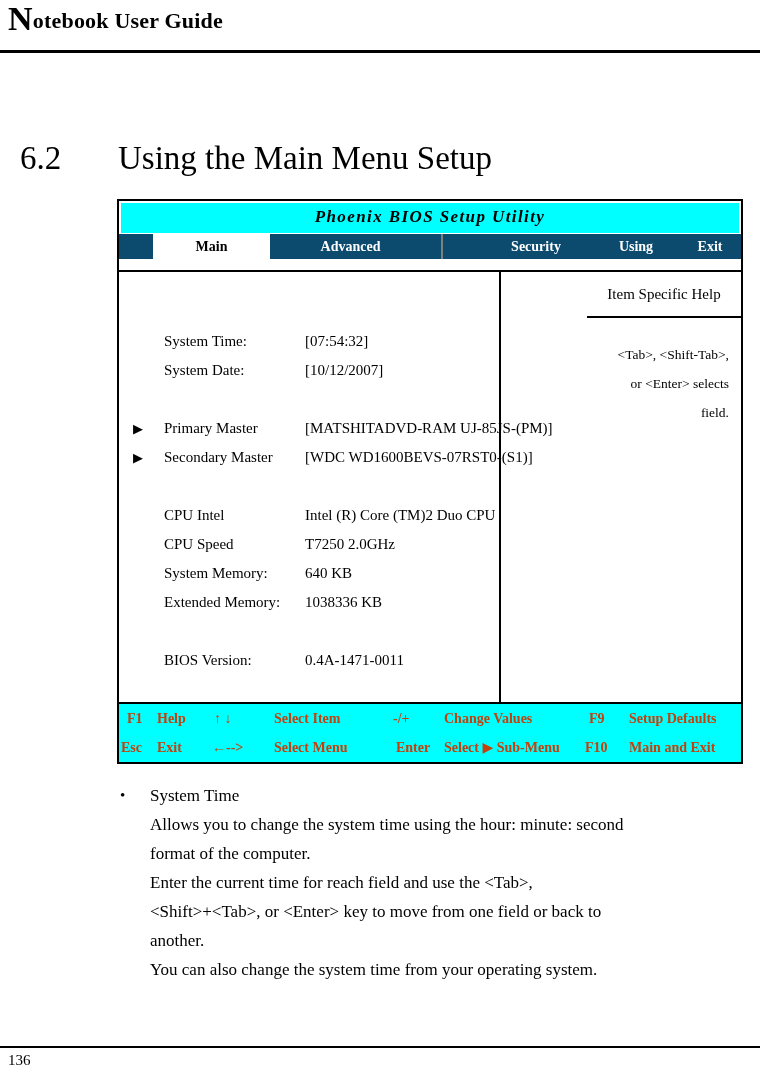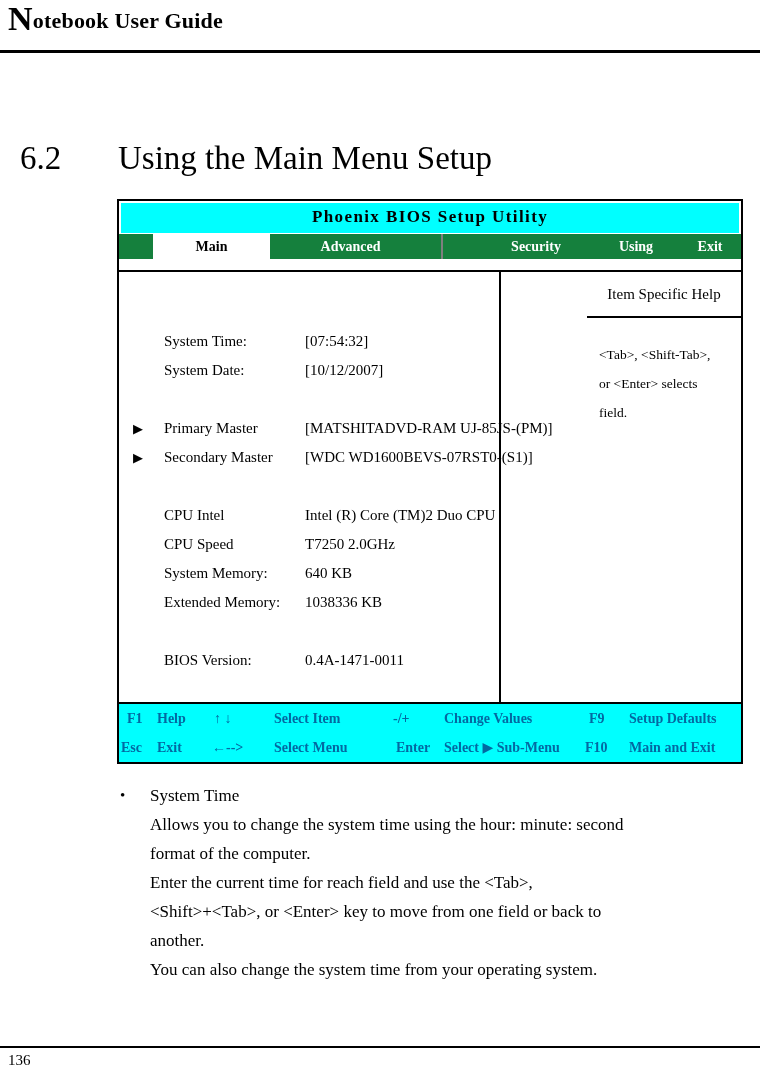--- a/index.html
+++ b/index.html
@@ -80,26 +80,27 @@
   #bios-title {
     position: absolute;
     left: 0; right: 0;
     top: 4px;
     text-align: center;
     font-weight: bold;
     font-size: 17px;
     letter-spacing: 1.4px;
     color: #000000;
     white-space: nowrap;
+    font-style: italic;
   }
 
   
   #bios-menubar {
     height: 25px;
-    background: #15803d;
+    background: #0c4a6e;
     position: relative;
     margin: 1px 0 0 0;
   }
   .tab {
     position: absolute;
     top: 0;
     height: 25px;
     line-height: 25px;
     text-align: center;
     font-weight: bold;
@@ -152,20 +153,21 @@
     line-height: 44px;
     text-align: center;
     font-size: 15px;
     border-bottom: 2px solid #000000;
     white-space: nowrap;
   }
   #help-body {
     padding: 22px 12px 0 12px;
     font-size: 13.5px;
     line-height: 29px;
+    text-align: right;
   }
 
   
   #settings-list {
     position: absolute;
     left: 0;
     top: 55px;
     width: 466px;
   }
   .setting-row {
@@ -206,21 +208,21 @@
     position: relative;
     height: 29px;
   }
   .legend-cell {
     position: absolute;
     top: 0;
     height: 29px;
     line-height: 29px;
     font-weight: bold;
     font-size: 14px;
-    color: #0369a1;
+    color: #c2410c;
     white-space: nowrap;
   }
 
   
   #prose {
     position: absolute;
     left: 116px;
     top: 781px;
     width: 630px;
     font-size: 17px;

